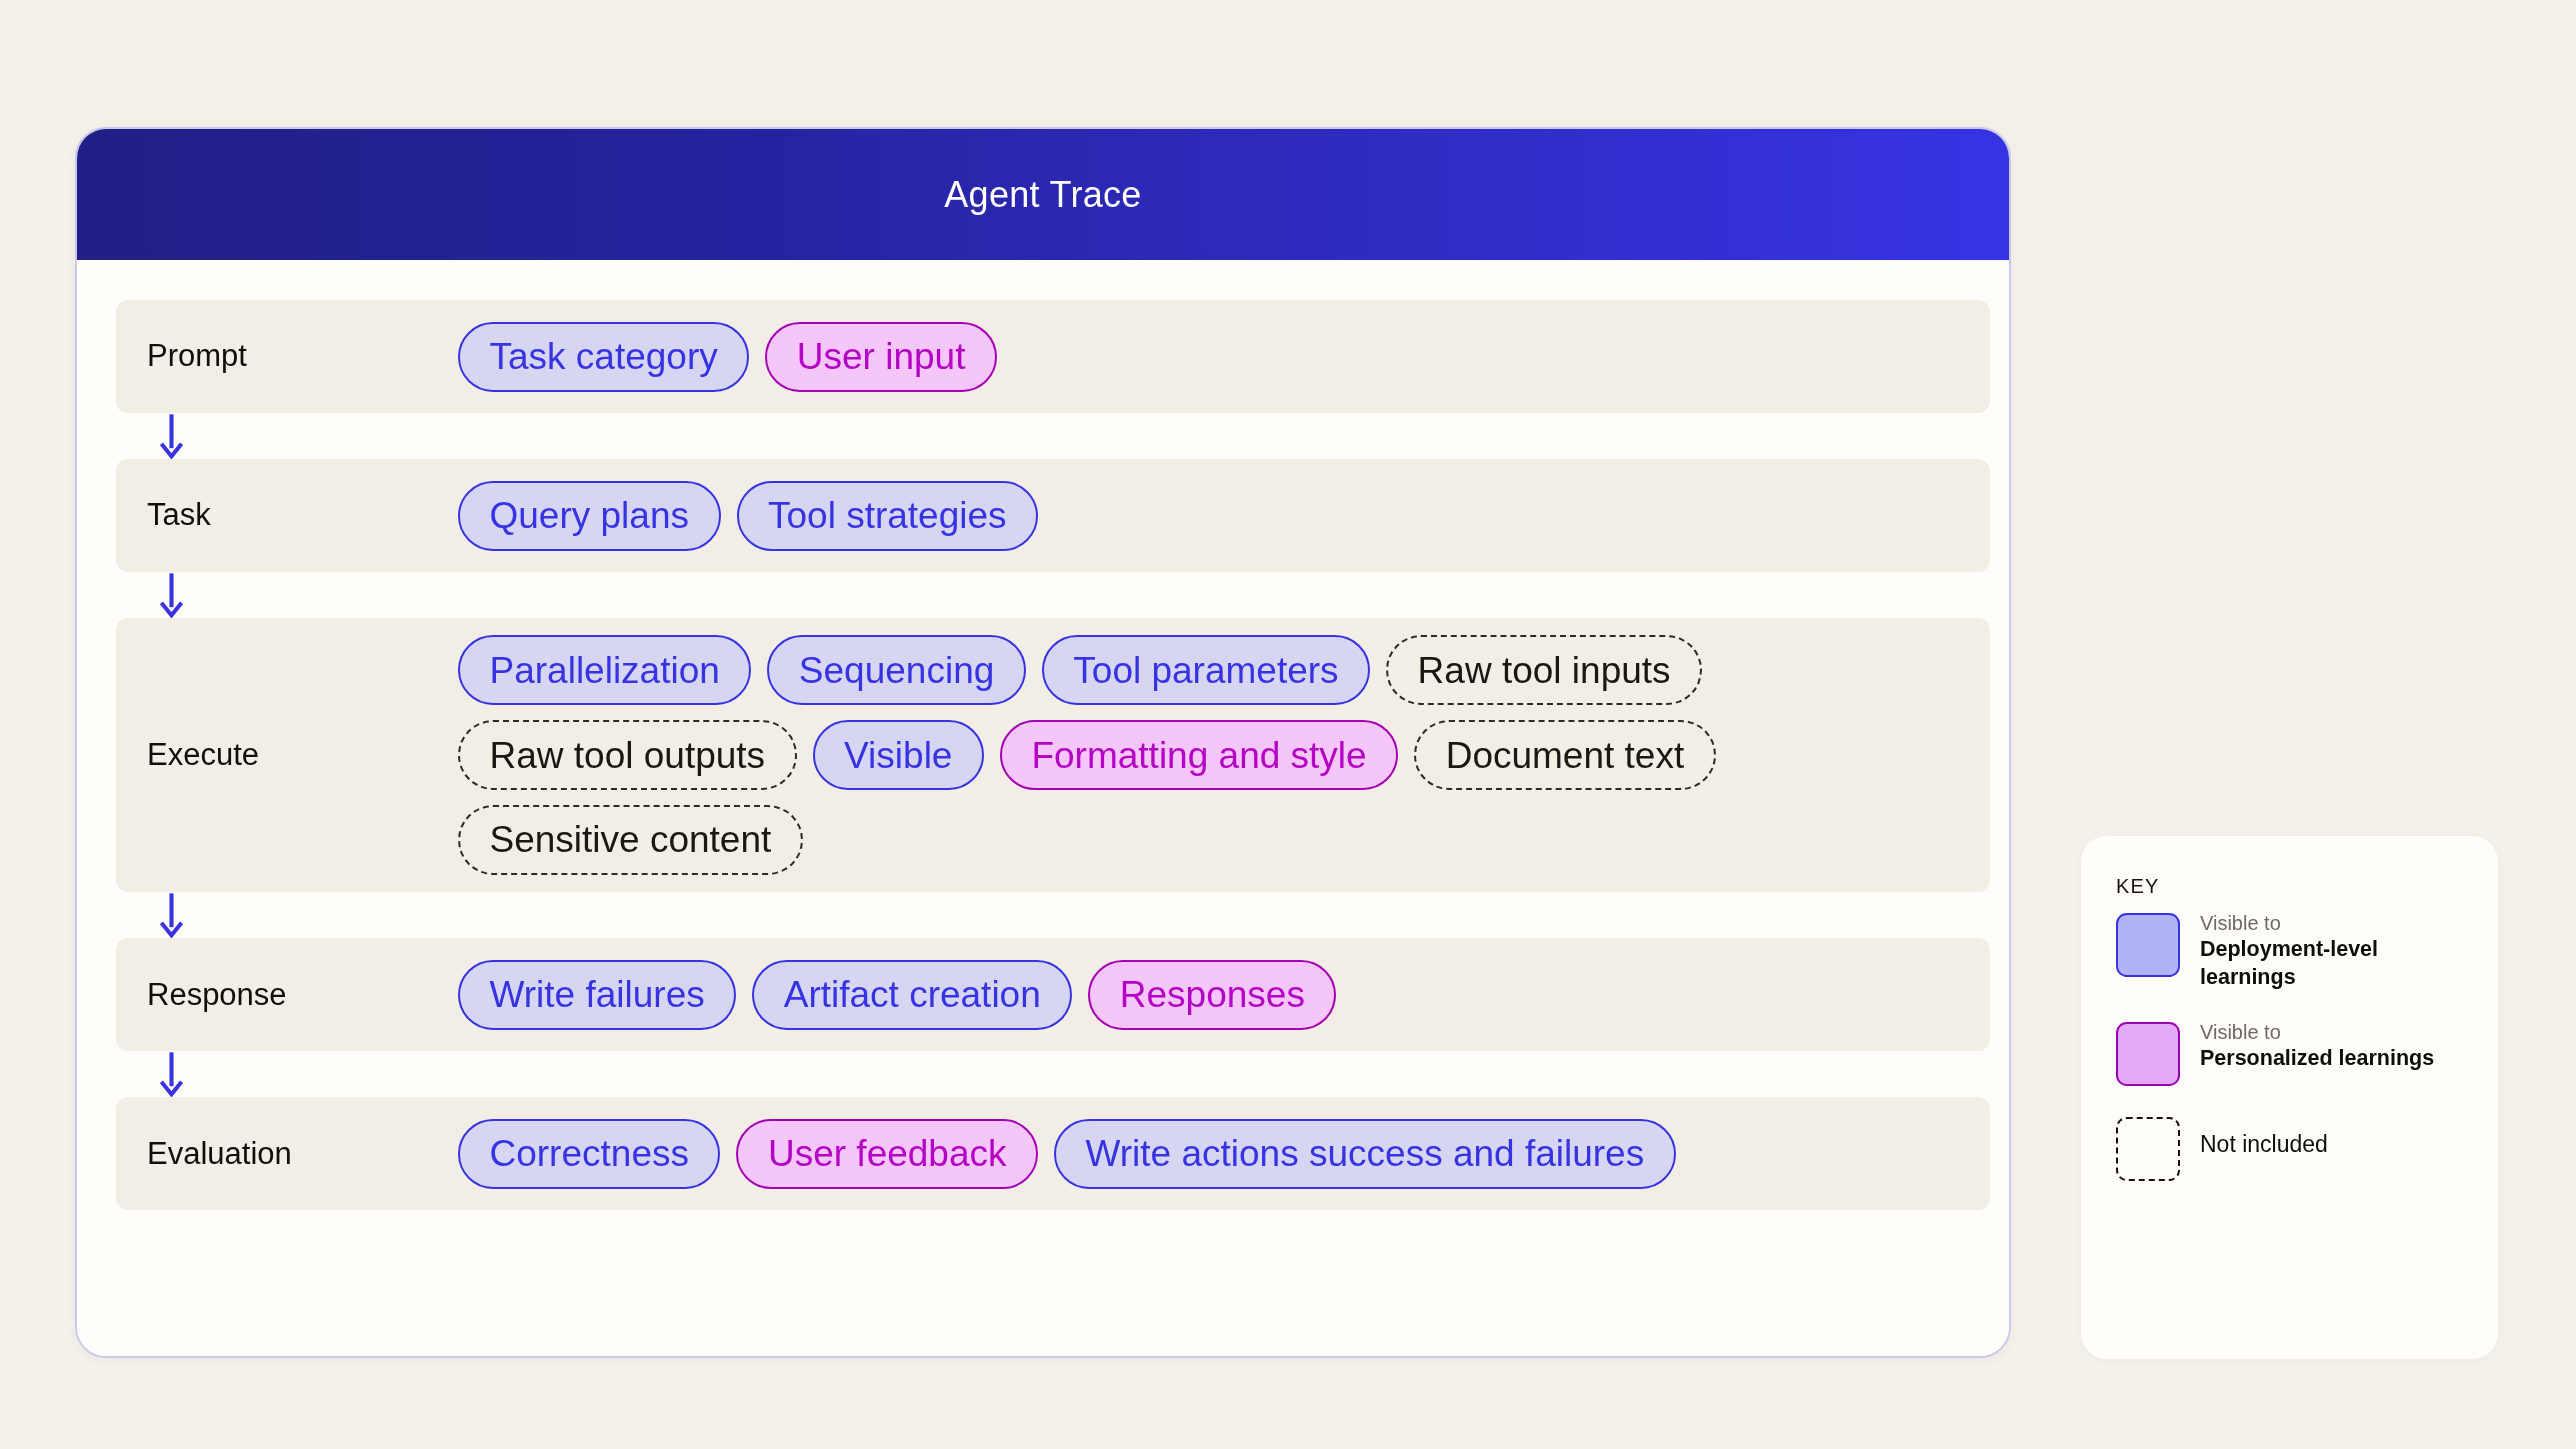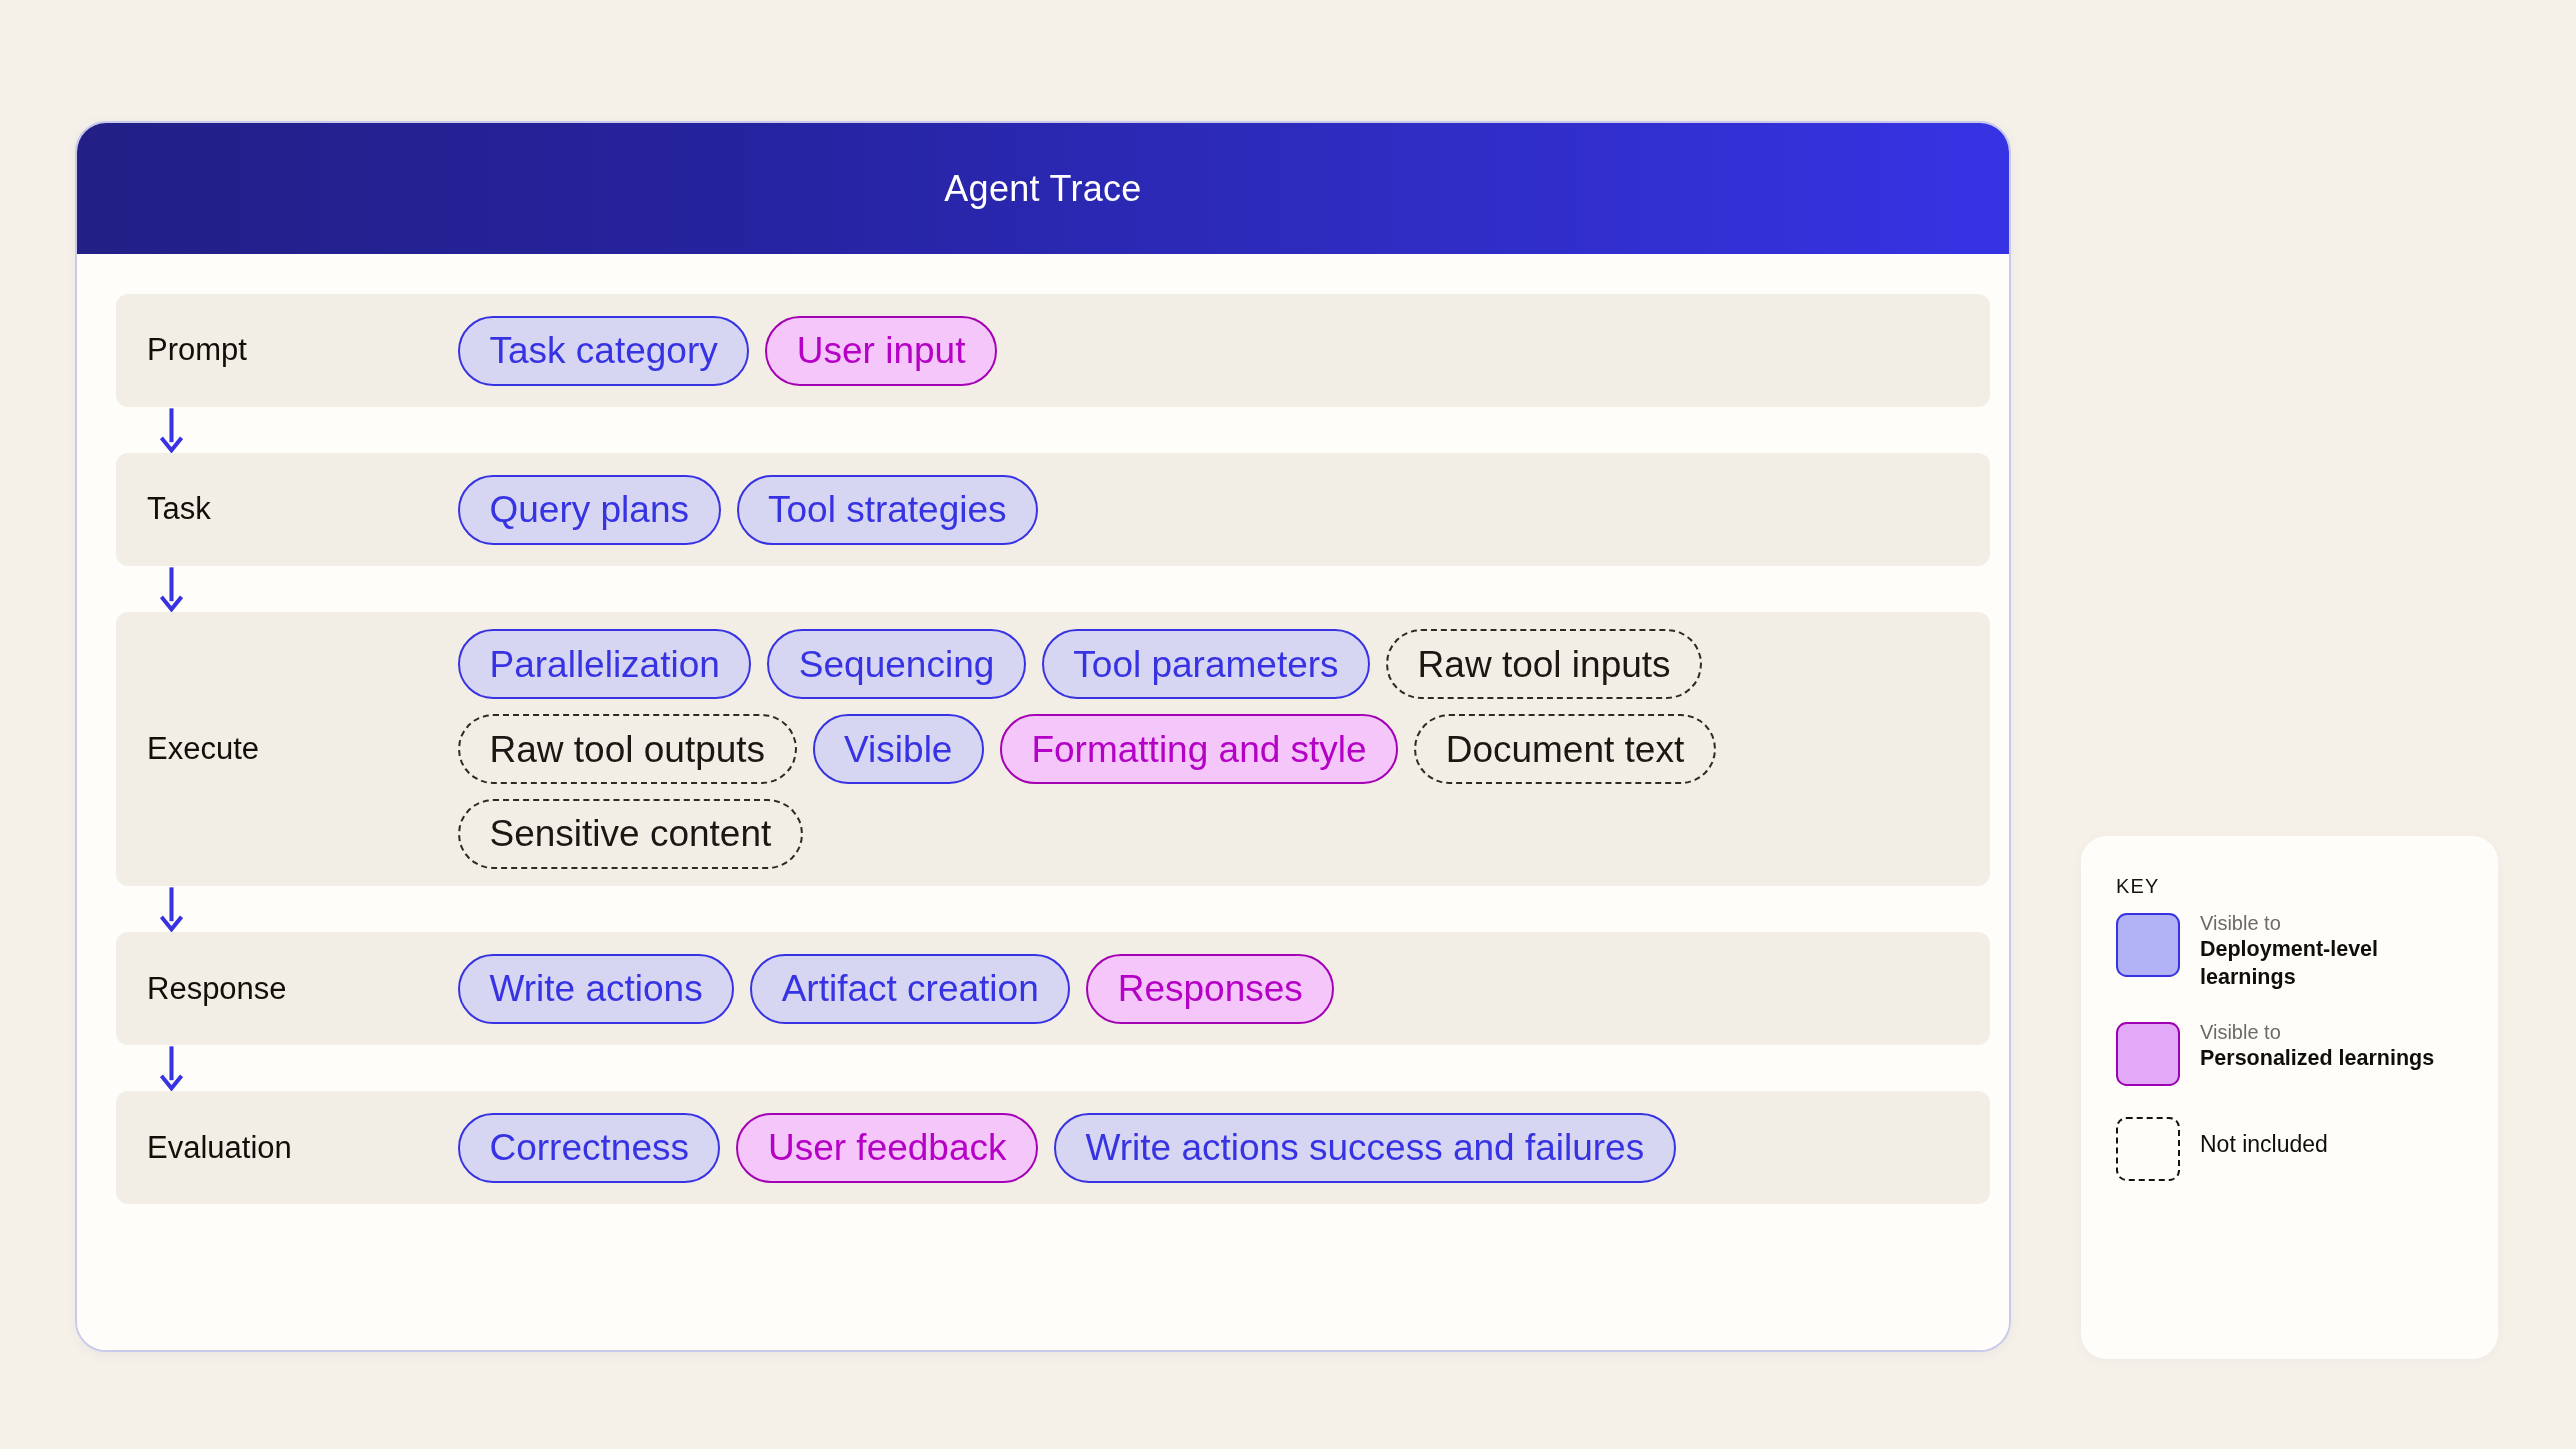--- a/index.html
+++ b/index.html
@@ -7,21 +7,21 @@
     width: 2576px; height: 1449px;
     background: #f5f0e8;
     font-family: "Liberation Sans", sans-serif;
     overflow: hidden;
   }
   #stage { position: relative; width: 2576px; height: 1449px; }
 
   
   #trace-card {
     position: absolute;
-    left: 75px; top: 121px;
+    left: 75px; top: 127px;
     width: 1936px; height: 1231px;
     background: #fffdfa;
     border: 2px solid #c9c9ec;
     border-radius: 31px;
     overflow: hidden;
     box-shadow: 0 2.7px 12px rgba(120,110,150,0.07);
   }
   #trace-header {
     height: 131px;
     background: linear-gradient(90deg, #221f86 0%, #2623a0 35%, #2f2dc4 70%, #3633e4 100%);
@@ -219,21 +219,21 @@
           <div class="connector">
             <svg width="23" height="46" viewBox="0 0 34 68" aria-hidden="true">
               <line x1="17" y1="2" x2="17" y2="52" stroke="#3733e3" stroke-width="6"></line>
               <path d="M4 48 L17 64 L30 48" fill="none" stroke="#3733e3" stroke-width="6" stroke-linecap="square" stroke-linejoin="miter"></path>
             </svg>
           </div>
           <div class="stage-row">
             <div class="stage-label">Response</div>
             <div class="pill-area">
               <div class="pill-line">
-                <div class="pill blue">Write actions</div>
+                <div class="pill blue">Write failures</div>
                 <div class="pill blue">Artifact creation</div>
                 <div class="pill magenta">Responses</div>
               </div>
             </div>
           </div>
           <div class="connector">
             <svg width="23" height="46" viewBox="0 0 34 68" aria-hidden="true">
               <line x1="17" y1="2" x2="17" y2="52" stroke="#3733e3" stroke-width="6"></line>
               <path d="M4 48 L17 64 L30 48" fill="none" stroke="#3733e3" stroke-width="6" stroke-linecap="square" stroke-linejoin="miter"></path>
             </svg>

